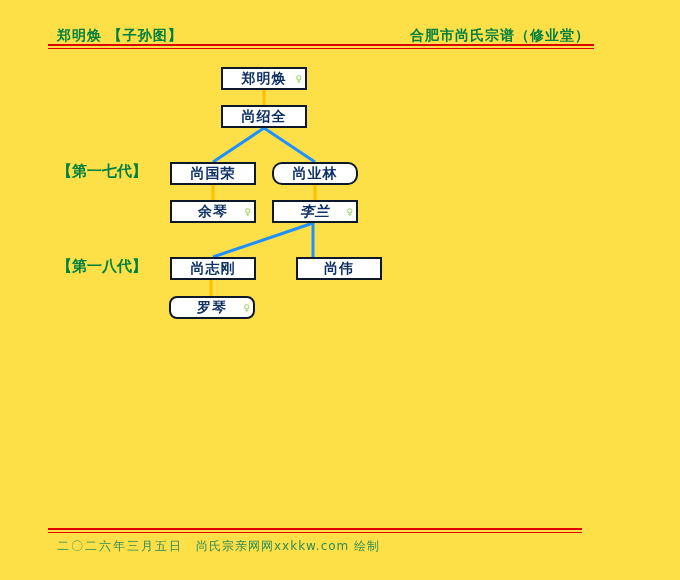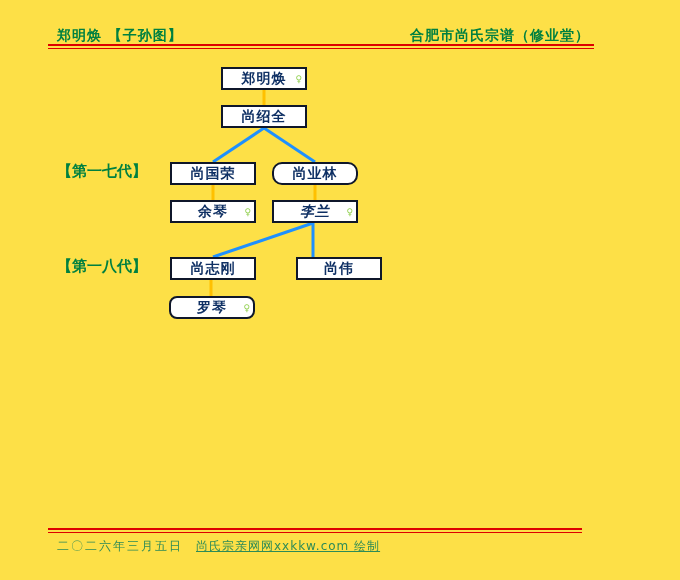--- a/index.html
+++ b/index.html
@@ -31,21 +31,21 @@
     background: transparent;
   }
   .rule-top { left: 48px; top: 44px; width: 546px; }
   .rule-bottom { left: 48px; top: 528px; width: 534px; }
   .ftr-date {
     position: absolute; left: 57px; top: 538px;
     font-size: 12px; color: #2e8b57; letter-spacing: 2px; white-space: nowrap;
   }
   .ftr-credit {
     position: absolute; left: 196px; top: 538px;
-    font-size: 12px; color: #2e8b57; letter-spacing: 1px; white-space: nowrap; text-decoration: underline;
+    font-size: 12px; color: #2e8b57; letter-spacing: 1px; white-space: nowrap;
   }
   
   .gen-label {
     position: absolute; left: 57px;
     font-size: 15px; font-weight: bold; color: #008040;
     white-space: nowrap;
   }
   .gen-16 { top: 65px; }
   .gen-17 { top: 162px; }
   .gen-18 { top: 257px; }

